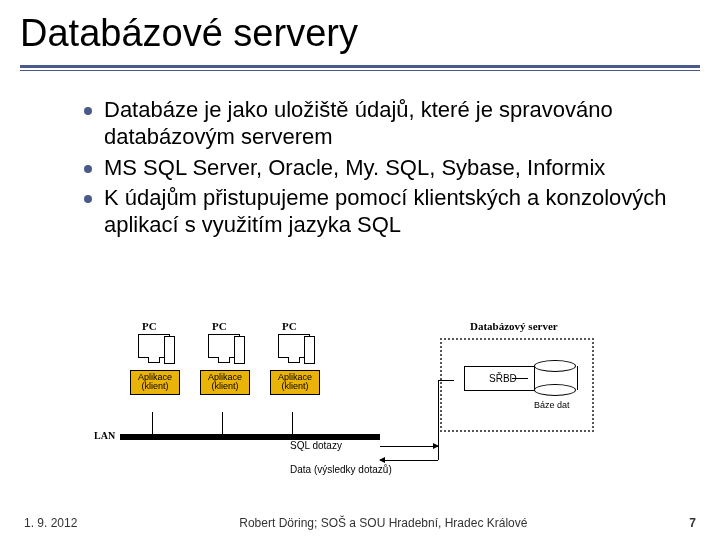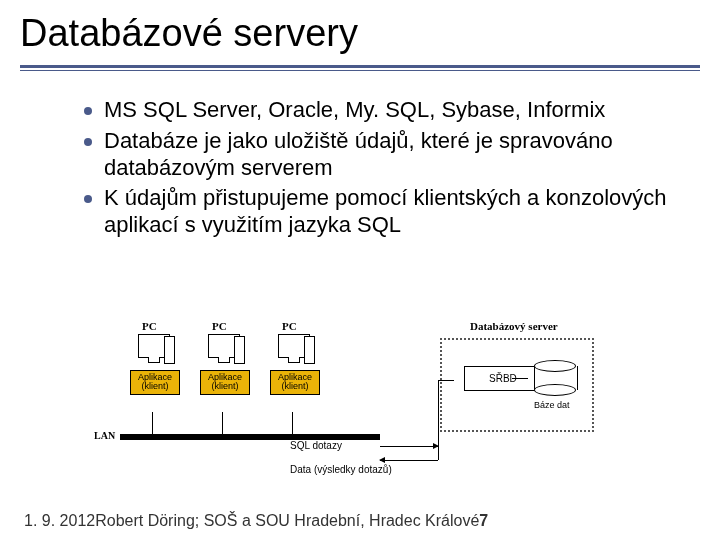--- a/index.html
+++ b/index.html
@@ -228,21 +228,22 @@
     width: 16px;
     height: 1px;
     background: #000;
   }
   .footer {
     position: absolute;
     bottom: 10px;
     left: 0;
     width: 720px;
     display: flex;
-    font-size: 16px;
+    justify-content: space-between;
+    font-size: 12px;
     box-sizing: border-box;
     padding: 0 24px;
     color: #333;
   }
   .page-num { font-weight: bold; }
 </style>
 </head>
 <body>
 
 <div class="slide">
@@ -250,25 +251,25 @@
   <div class="title-block">
     <h1 class="title">Databázové servery</h1>
     <div class="rule-thick"></div>
     <div class="rule-thin"></div>
   </div>
 
   <div class="body-area">
     <div class="lvl2-list">
       <div class="lvl2">
         <span class="bullet-sm"></span>
-        <span>MS SQL Server, Oracle, My. SQL, Sybase, Informix</span>
+        <span>Databáze je jako uložiště údajů, které je spravováno databázovým serverem</span>
       </div>
       <div class="lvl2">
         <span class="bullet-sm"></span>
-        <span>Databáze je jako uložiště údajů, které je spravováno databázovým serverem</span>
+        <span>MS SQL Server, Oracle, My. SQL, Sybase, Informix</span>
       </div>
       <div class="lvl2">
         <span class="bullet-sm"></span>
         <span>K údajům přistupujeme pomocí klientských a konzolových aplikací s využitím jazyka SQL</span>
       </div>
     </div>
   </div>
 
   <div class="diagram">
 

